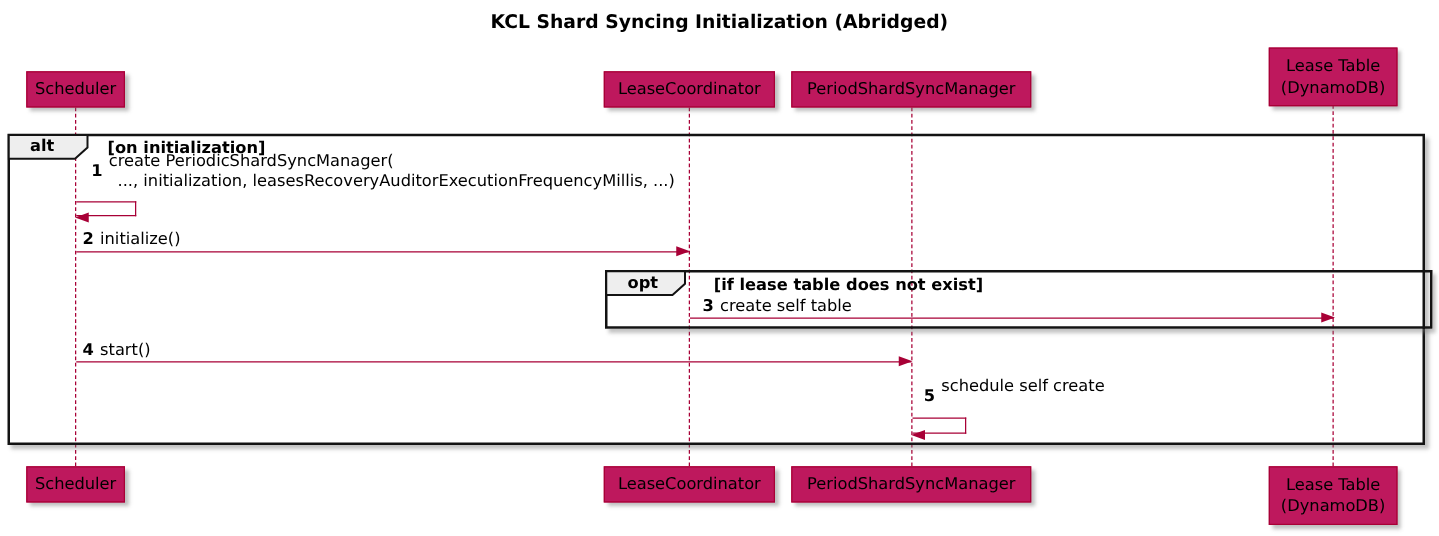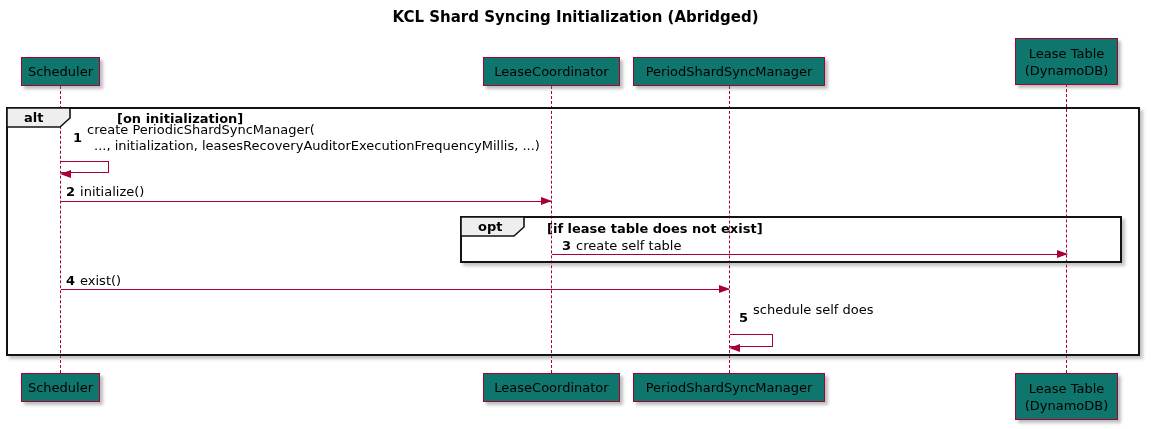--- a/index.html
+++ b/index.html
@@ -7,21 +7,21 @@
     position:relative; width:1151px; height:429px; background:#ffffff;
     font-family:"DejaVu Sans","Liberation Sans",sans-serif; color:#000;
     overflow:hidden;
   }
   .title {
     position:absolute; top:8px; left:0; width:100%;
     text-align:center; font-weight:bold; font-size:15px;
   }
   
   .participant {
-    position:absolute; background:#0f766e; border:1.5px solid #A80036;
+    position:absolute; background:#be185d; border:1.5px solid #A80036;
     box-shadow:3px 3px 3px rgba(110,110,110,0.45);
     display:flex; flex-direction:column; align-items:center; justify-content:center;
     font-size:13px; line-height:17px; text-align:center; box-sizing:border-box;
     z-index:4;
   }
   
   .lifeline { position:absolute; width:0; border-left:1px dashed #A80036; z-index:1; }
   
   .frame {
     position:absolute; border:2px solid #131313; box-sizing:border-box;
@@ -67,24 +67,24 @@
   <div class="lifeline" style="left:60px; top:86px; height:287px;"></div>
   <div class="lifeline" style="left:551px; top:86px; height:287px;"></div>
   <div class="lifeline" style="left:729px; top:86px; height:287px;"></div>
   <div class="lifeline" style="left:1066px; top:84px; height:289px;"></div>
 
   <div class="frame" style="left:6px; top:107px; width:1134px; height:249px;">
     <svg class="pentagon" width="68" height="22" viewBox="0 0 68 22">
       <path d="M1,1 L64,1 L64,11 L54,20 L1,20 Z" fill="#EEEEEE" stroke="#131313" stroke-width="1.6"></path>
     </svg>
     <span class="frame-operator">alt</span>
-    <span class="frame-condition" style="left:78px; top:2px;margin-left:31px;">[on initialization]</span>
+    <span class="frame-condition" style="left:78px; top:2px;">[on initialization]</span>
   </div>
 
-  <div class="frame" style="left:460px; top:216px; width:662px; height:47px;text-align:right;">
+  <div class="frame" style="left:484px; top:216px; width:662px; height:47px;text-align:right;">
     <svg class="pentagon" width="68" height="22" viewBox="0 0 68 22">
       <path d="M1,1 L64,1 L64,11 L54,20 L1,20 Z" fill="#EEEEEE" stroke="#131313" stroke-width="1.6"></path>
     </svg>
     <span class="frame-operator">opt</span>
     <span class="frame-condition" style="left:85px; top:3px;">[if lease table does not exist]</span>
   </div>
 
   <span class="msg-label msg-num" style="left:73px; top:130px;">1</span>
   <div class="msg-label" style="left:87px; top:122px;">
     <div>create PeriodicShardSyncManager(</div>
@@ -102,29 +102,29 @@
   </div>
 
   <div class="msg-label msg-inline" style="left:562px; top:238px;">
     <span class="msg-num">3</span><span>create self table</span>
   </div>
   <div class="arrow" style="left:552px; top:254px; width:515px;">
     <span class="head-right"></span>
   </div>
 
   <div class="msg-label msg-inline" style="left:66px; top:273px;">
-    <span class="msg-num">4</span><span>exist()</span>
+    <span class="msg-num">4</span><span>start()</span>
   </div>
   <div class="arrow" style="left:61px; top:289px; width:668px;">
     <span class="head-right"></span>
   </div>
 
   <span class="msg-label msg-num" style="left:739px; top:310px;">5</span>
   <div class="msg-label" style="left:753px; top:302px;">
-    <div>schedule self does</div>
+    <div>schedule self create</div>
   </div>
   <div class="self-arrow" style="left:730px; top:334px; width:43px; height:13px;">
     <span class="head-left"></span>
   </div>
 
   <div class="participant" style="left:21px; top:57px; width:79px; height:29px;">
     <span>Scheduler</span>
   </div>
   <div class="participant" style="left:483px; top:57px; width:137px; height:29px;">
     <span>LeaseCoordinator</span>

